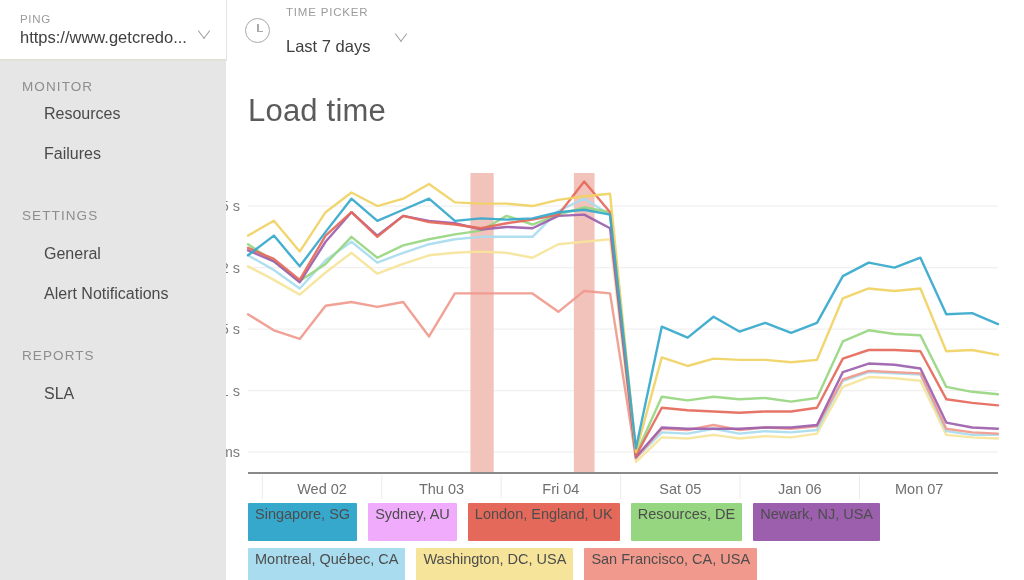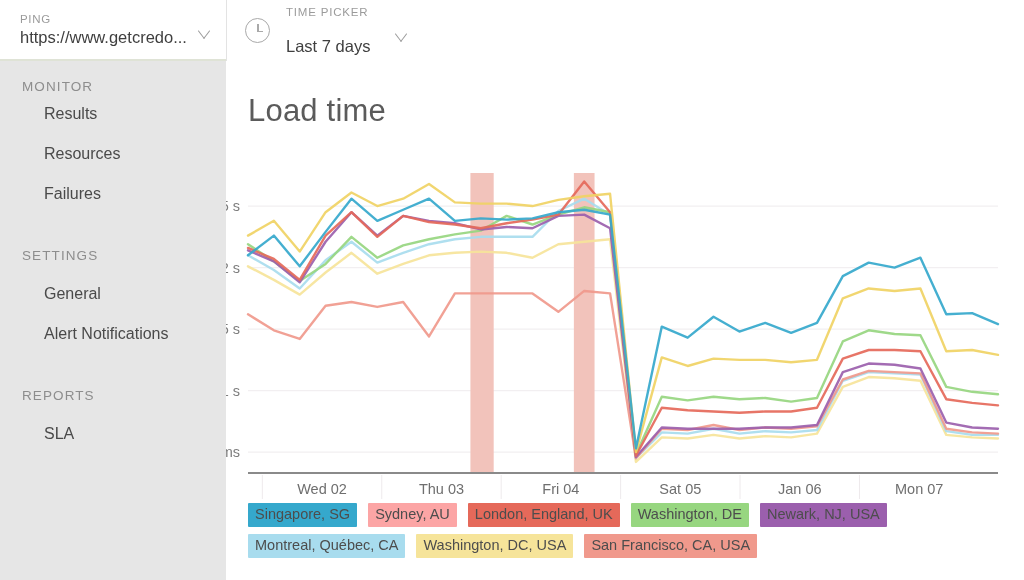--- a/index.html
+++ b/index.html
@@ -110,21 +110,21 @@
     font-size: 14.5px; fill: #6f6f6f; font-family: "Liberation Sans", sans-serif;
     text-anchor: middle;
   }
 
   
   .legend {
     position: absolute; left: 248px; top: 503px; width: 770px;
     display: flex; flex-wrap: wrap; gap: 7px 11px; align-content: flex-start;
   }
   .chip {
-    font-size: 14.5px; line-height: 18px; padding: 2px 7px 4px 7px;
+    font-size: 14.5px; line-height: 18px; padding: 2px 7px 18px 7px;
     color: #4d4d4d; white-space: nowrap; border-radius: 1px;
   }
 </style>
 </head>
 <body>
 
 <div id="app">
 
   <div class="topbar">
     <div class="ping-box">
@@ -139,23 +139,20 @@
         <div class="tp-label">TIME PICKER</div>
         <div class="tp-value">Last 7 days</div>
       </div>
       <div class="tp-caret"></div>
     </div>
   </div>
 
   <div class="sidebar">
     <div>
       <div class="nav-section" style="padding-top:18px">MONITOR</div>
-      <div class="nav-item">
-        <span>Results</span>
-      </div>
       <div class="nav-item">
         <span>Resources</span>
       </div>
       <div class="nav-item">
         <span>Failures</span>
       </div>
     </div>
 
     <div>
       <div class="nav-section" style="padding-top:34px">SETTINGS</div>
@@ -211,22 +208,22 @@
           <text x="573.7515923566879" y="433" class="xlab">Jan 06</text>
           <line x1="514.0382165605096" x2="514.0382165605096" y1="414" y2="438" stroke="#eeeaec" stroke-width="1"></line>
           <text x="693.1783439490446" y="433" class="xlab">Mon 07</text>
           <line x1="633.4649681528663" x2="633.4649681528663" y1="414" y2="438" stroke="#eeeaec" stroke-width="1"></line>
         </svg>
     </div>
   </div>
 
   <div class="legend" id="legend">
       <span class="chip" style="background: rgb(53, 168, 204);">Singapore, SG</span>
-      <span class="chip" style="background: #fca5a5;">Sydney, AU</span>
+      <span class="chip" style="background: #f0abfc;">Sydney, AU</span>
       <span class="chip" style="background: rgb(229, 105, 90);">London, England, UK</span>
-      <span class="chip" style="background: rgb(151, 214, 128);">Washington, DE</span>
+      <span class="chip" style="background: rgb(151, 214, 128);">Resources, DE</span>
       <span class="chip" style="background: rgb(155, 95, 173);">Newark, NJ, USA</span>
       <span class="chip" style="background: rgb(168, 220, 238);">Montreal, Québec, CA</span>
       <span class="chip" style="background: rgb(246, 228, 154);">Washington, DC, USA</span>
       <span class="chip" style="background: rgb(240, 153, 140);">San Francisco, CA, USA</span>
     </div>
 
 </div>
 
 </body></html>

